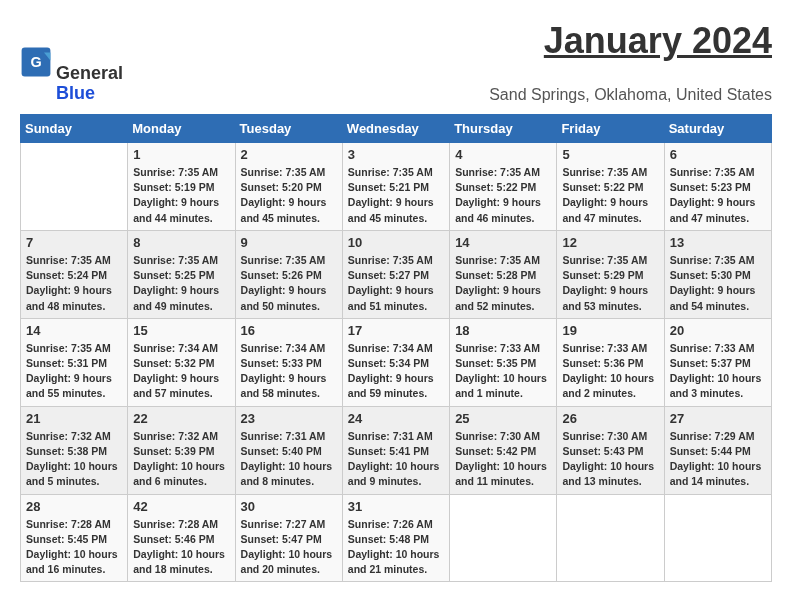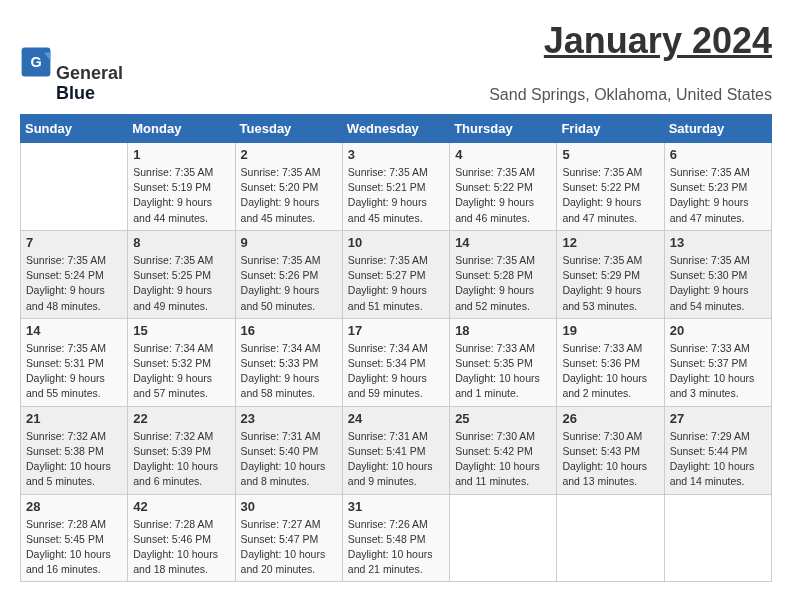--- a/index.html
+++ b/index.html
@@ -19,21 +19,21 @@
     .logo {
       display: flex;
       align-items: center;
     }
     .logo-text {
       font-size: 18px;
       font-weight: bold;
       line-height: 1.1;
     }
     .logo-general { color: #333; margin-top: 44px; }
-    .logo-blue { color: #0f172a; }
+    .logo-blue { color: #1d4ed8; }
     .logo-icon {
       width: 32px;
       height: 32px;
       margin-right: 4px;
     }
     .title-block { text-align: right; }
     .title-month {
       font-size: 36px;
       font-weight: bold;
       color: #333;
@@ -77,20 +77,21 @@
       font-weight: bold;
       font-size: 13px;
       color: #333;
       display: block;
       margin-bottom: 3px;
     }
     .day-info {
       color: #333;
       font-size: 10.5px;
       line-height: 1.45;
+      font-weight: bold;
     }
     .empty-cell {
       background: #fff !important;
     }
   </style>
 </head>
 <body>
 
 <div class="header">
   <div class="logo">

